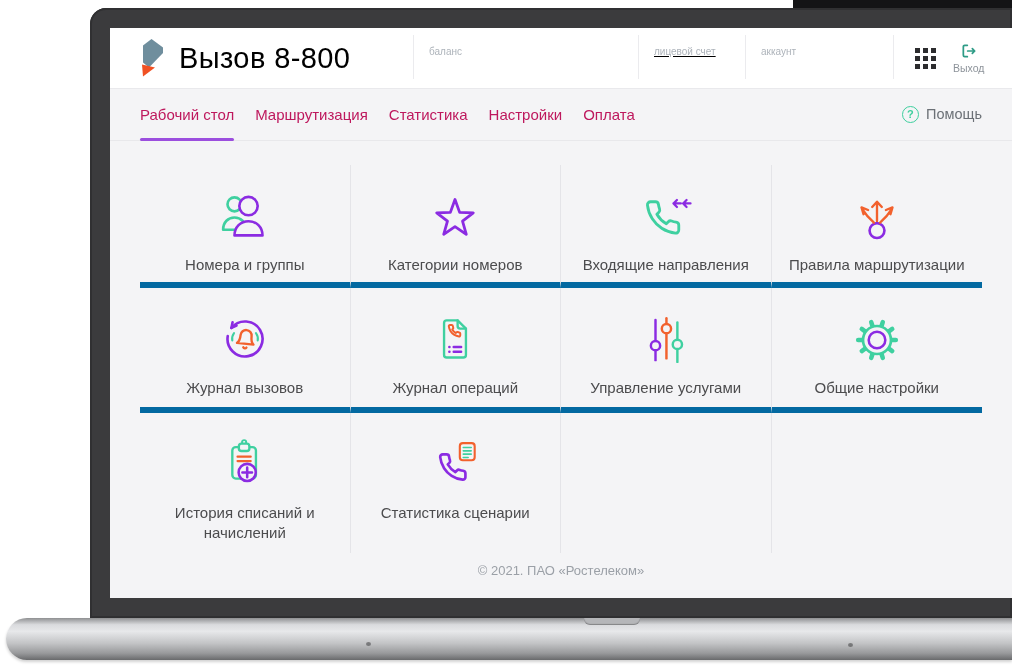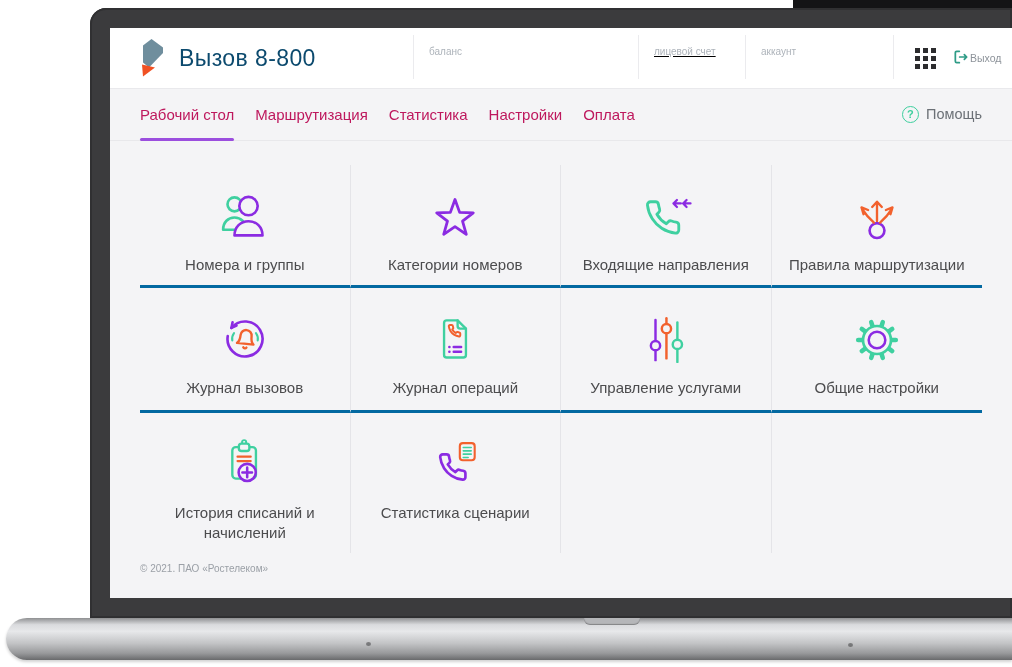--- a/index.html
+++ b/index.html
@@ -16,48 +16,48 @@
         background:linear-gradient(180deg,#8f9092 0%,#dadbde 16%,#e7e8ea 32%,#c3c4c6 60%,#98999b 84%,#696a6c 100%);
         box-shadow:0 2px 3px rgba(0,0,0,.18);}
   .latch{position:absolute;left:578px;top:0;width:56px;height:7px;background:#b5b6b9;
          border-radius:0 0 6px 6px;box-shadow:inset 0 -1px 1px rgba(0,0,0,.28);}
   .base-dot{position:absolute;width:5px;height:4px;border-radius:50%;background:rgba(62,62,64,.55);}
   .dot-1{left:360px;top:24px;} .dot-2{left:842px;top:25px;}
   
   .app-header{height:60px;background:#fff;display:flex;box-shadow:0 1px 0 #e9e9ec;position:relative;z-index:2;}
   .brand{width:303px;min-width:303px;display:flex;align-items:center;gap:16px;padding-left:30px;box-sizing:border-box;}
   .logo{display:flex;}
-  .brand-title{font-size:23px;color:#0c4a6e;letter-spacing:.4px;white-space:nowrap;}
+  .brand-title{font-size:29px;color:#000000;letter-spacing:.4px;white-space:nowrap;}
   .hcell{position:relative;box-sizing:border-box;padding:13px 0 0 16px;}
   .hcell .hlabel{font-size:10px;color:#adb3ba;}
   .hcell::before{content:"";position:absolute;left:0;top:7px;bottom:9px;width:1px;background:#ebebee;}
   .cell-balance{width:225px;} .cell-account-number{width:107px;text-decoration:underline;} .cell-account{width:148px;}
   .hicons{flex:1;display:flex;align-items:center;gap:17px;padding-left:22px;position:relative;}
   .hicons::before{content:"";position:absolute;left:0;top:7px;bottom:9px;width:1px;background:#ebebee;}
   .apps-btn{display:flex;cursor:pointer;}
-  .logout{display:flex;flex-direction:row;align-items:center;gap:1px;font-size:10.5px;color:#8d939a;cursor:pointer;}
+  .logout{display:flex;flex-direction:column;align-items:center;gap:1px;font-size:10.5px;color:#8d939a;cursor:pointer;}
   
   .nav{display:flex;align-items:stretch;height:53px;padding:0 30px;border-bottom:1px solid #e8e8eb;box-sizing:border-box;}
   .tabs{display:flex;align-items:stretch;}
   .tab{display:flex;align-items:center;margin-right:21px;font-size:15px;color:#be185d;position:relative;cursor:pointer;white-space:nowrap;}
   .tab.active::after{content:"";position:absolute;left:0;right:0;bottom:-1px;height:3.5px;border-radius:3px;background:#9b4ede;}
   .help{margin-left:auto;display:flex;align-items:center;gap:7px;font-size:14.5px;color:#6b7076;cursor:pointer;}
   .qicon{width:17px;height:17px;border:1.6px solid #3ecf9e;border-radius:50%;display:flex;align-items:center;
          justify-content:center;font-size:11px;font-weight:bold;color:#3ecf9e;box-sizing:border-box;}
   .qicon::before{content:"?";}
   
   .tiles{margin:24px 30px 0;display:grid;grid-template-columns:repeat(4,1fr);grid-template-rows:123px 125px 140px;}
   .tiles > div:not(:nth-child(4n)){border-right:1px solid #e4e4e8;}
-  .tiles > div:nth-child(-n+8){border-bottom:3px solid #0369a1;}
+  .tiles > div:nth-child(-n+8){border-bottom:6px solid #0369a1;}
   .tile{display:flex;flex-direction:column;align-items:center;justify-content:flex-start;padding-top:23px;gap:9px;cursor:pointer;box-sizing:border-box;}
   .tile.empty{cursor:default;}
   .tile-icon{height:58px;display:flex;align-items:center;justify-content:center;}
   .tile-icon svg{display:block;}
   .tile-label{font-size:15px;color:#4c4c4e;text-align:center;line-height:1.35;max-width:182px;}
-  .copyright{margin:10px 30px 0;font-size:10px;color:#9ba0a7;}
+  .copyright{margin:10px 30px 0;font-size:13px;color:#9ba0a7;text-align:center;}
 </style>
 </head>
 <body>
 
 <div>
   <div class="black-strip"></div>
   <div class="bezel"></div>
 
   <div class="screen">
 

